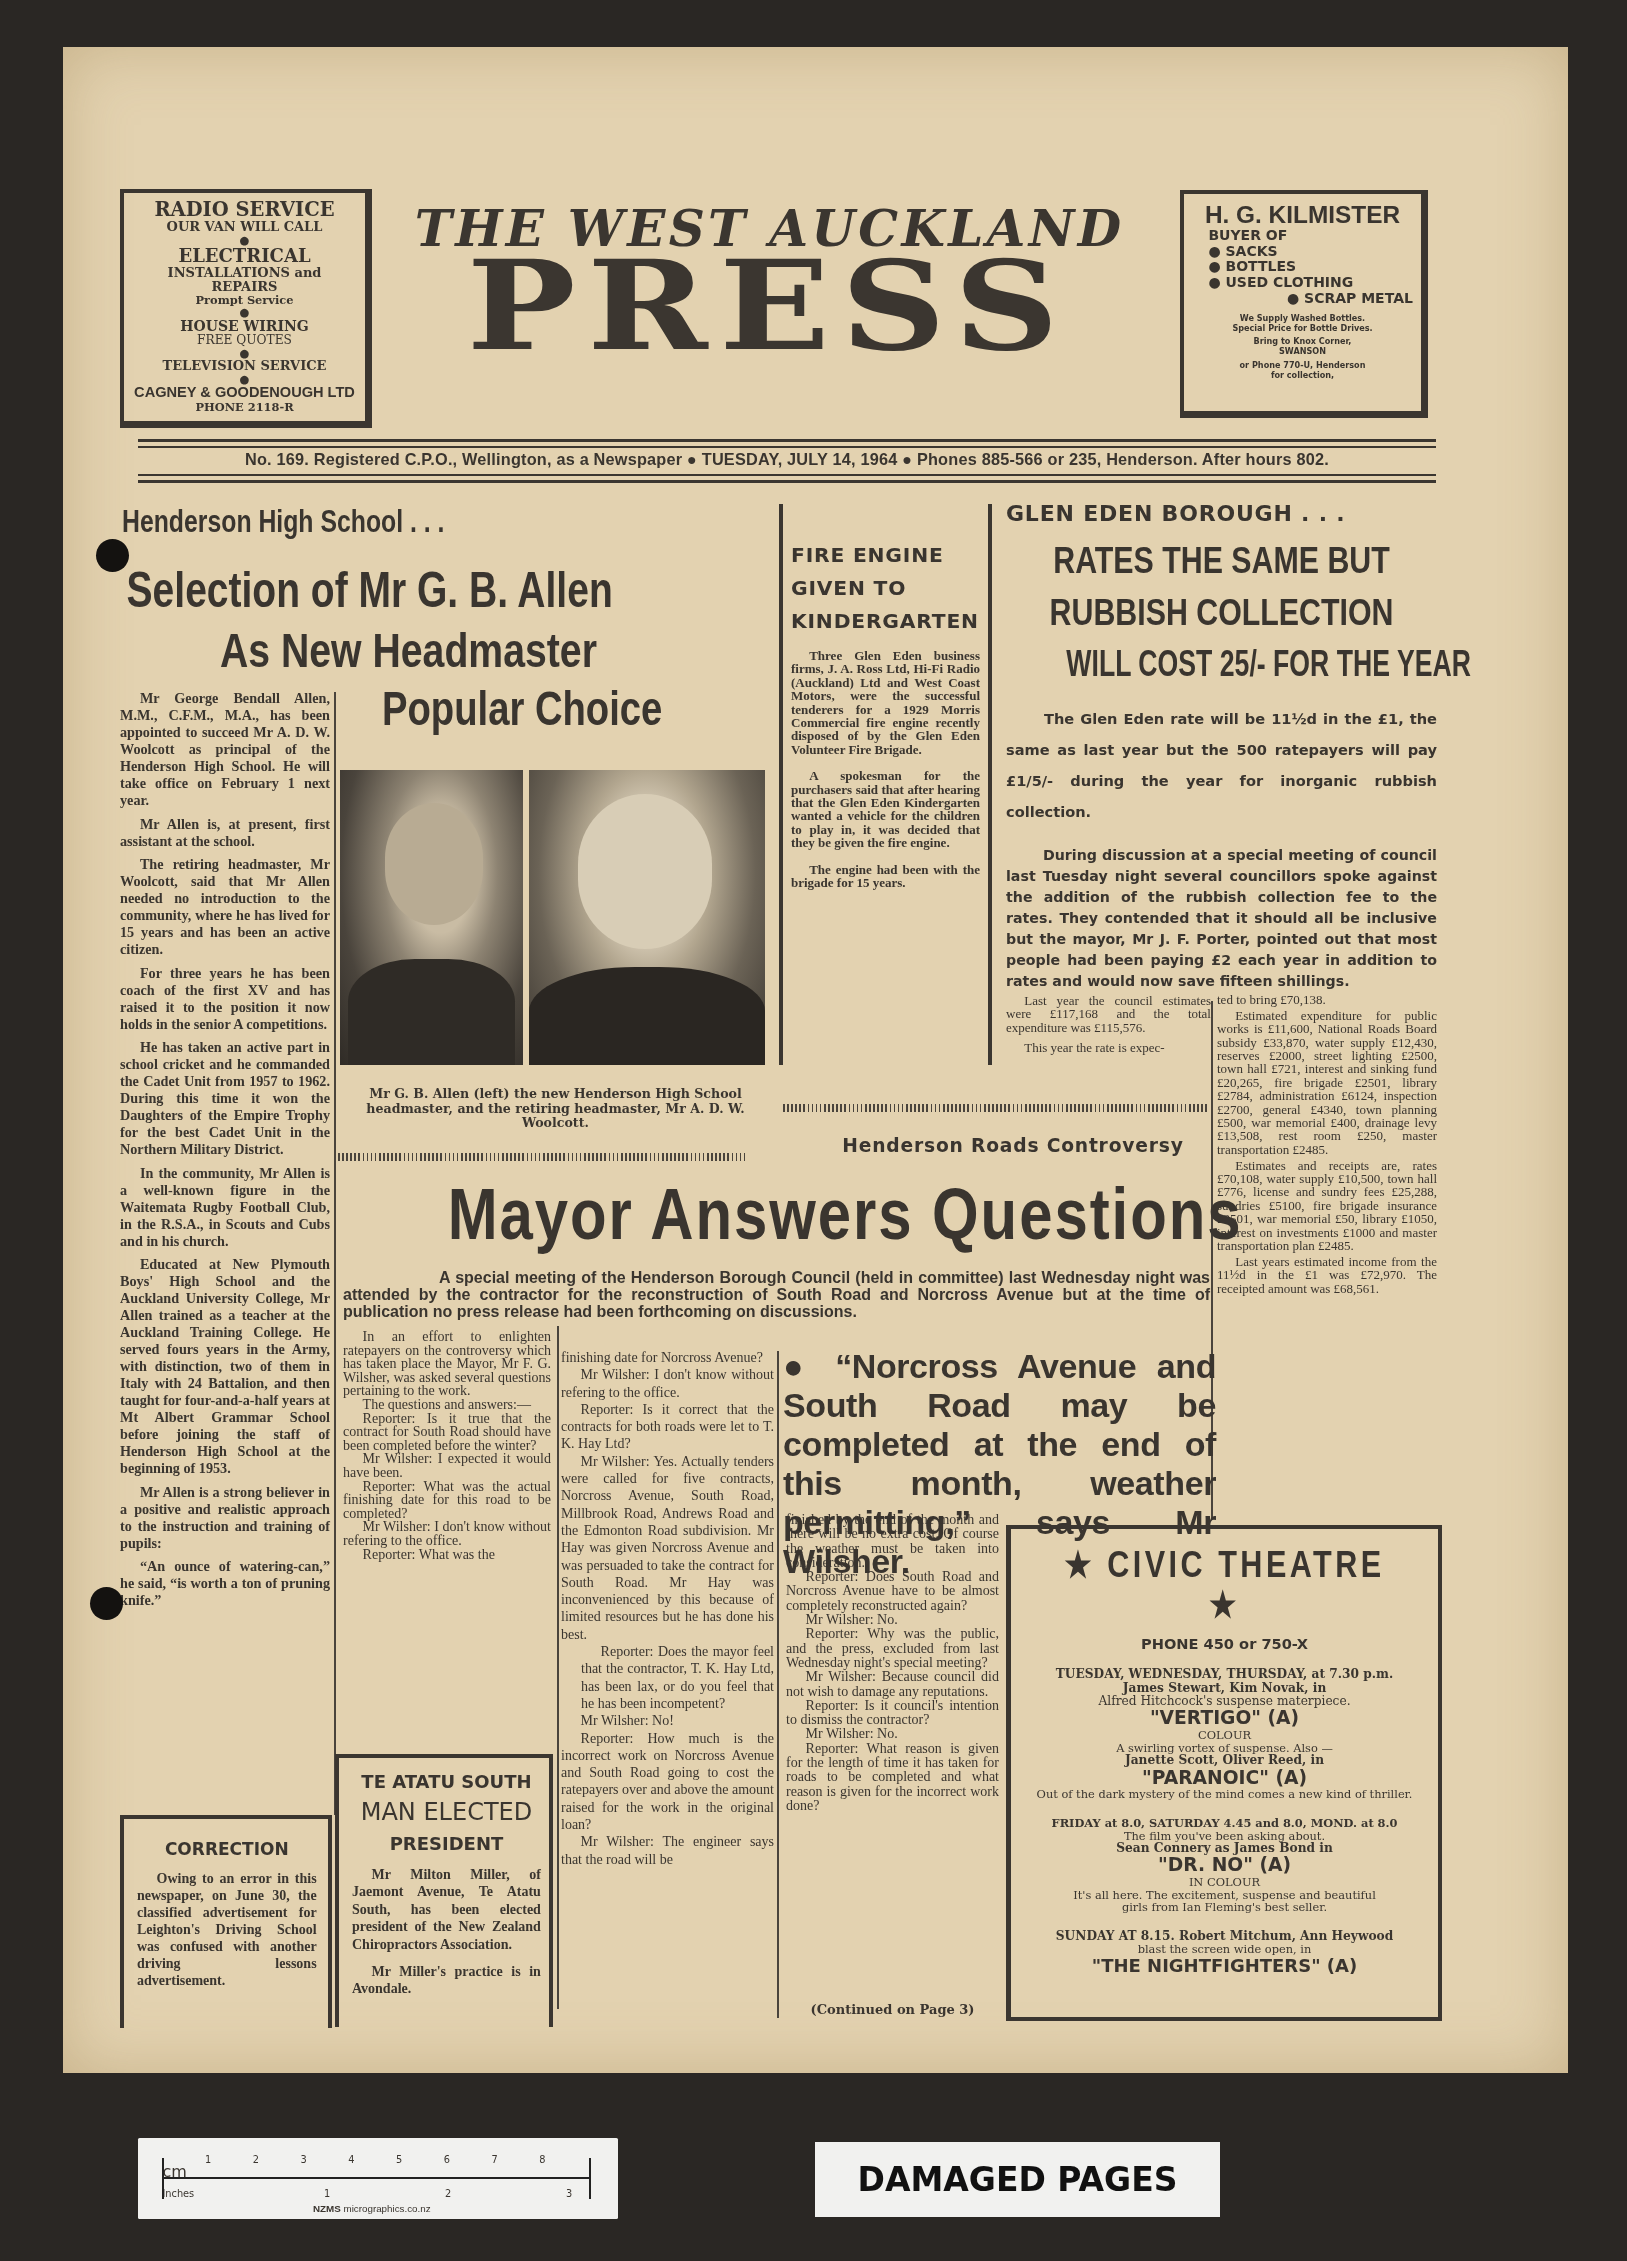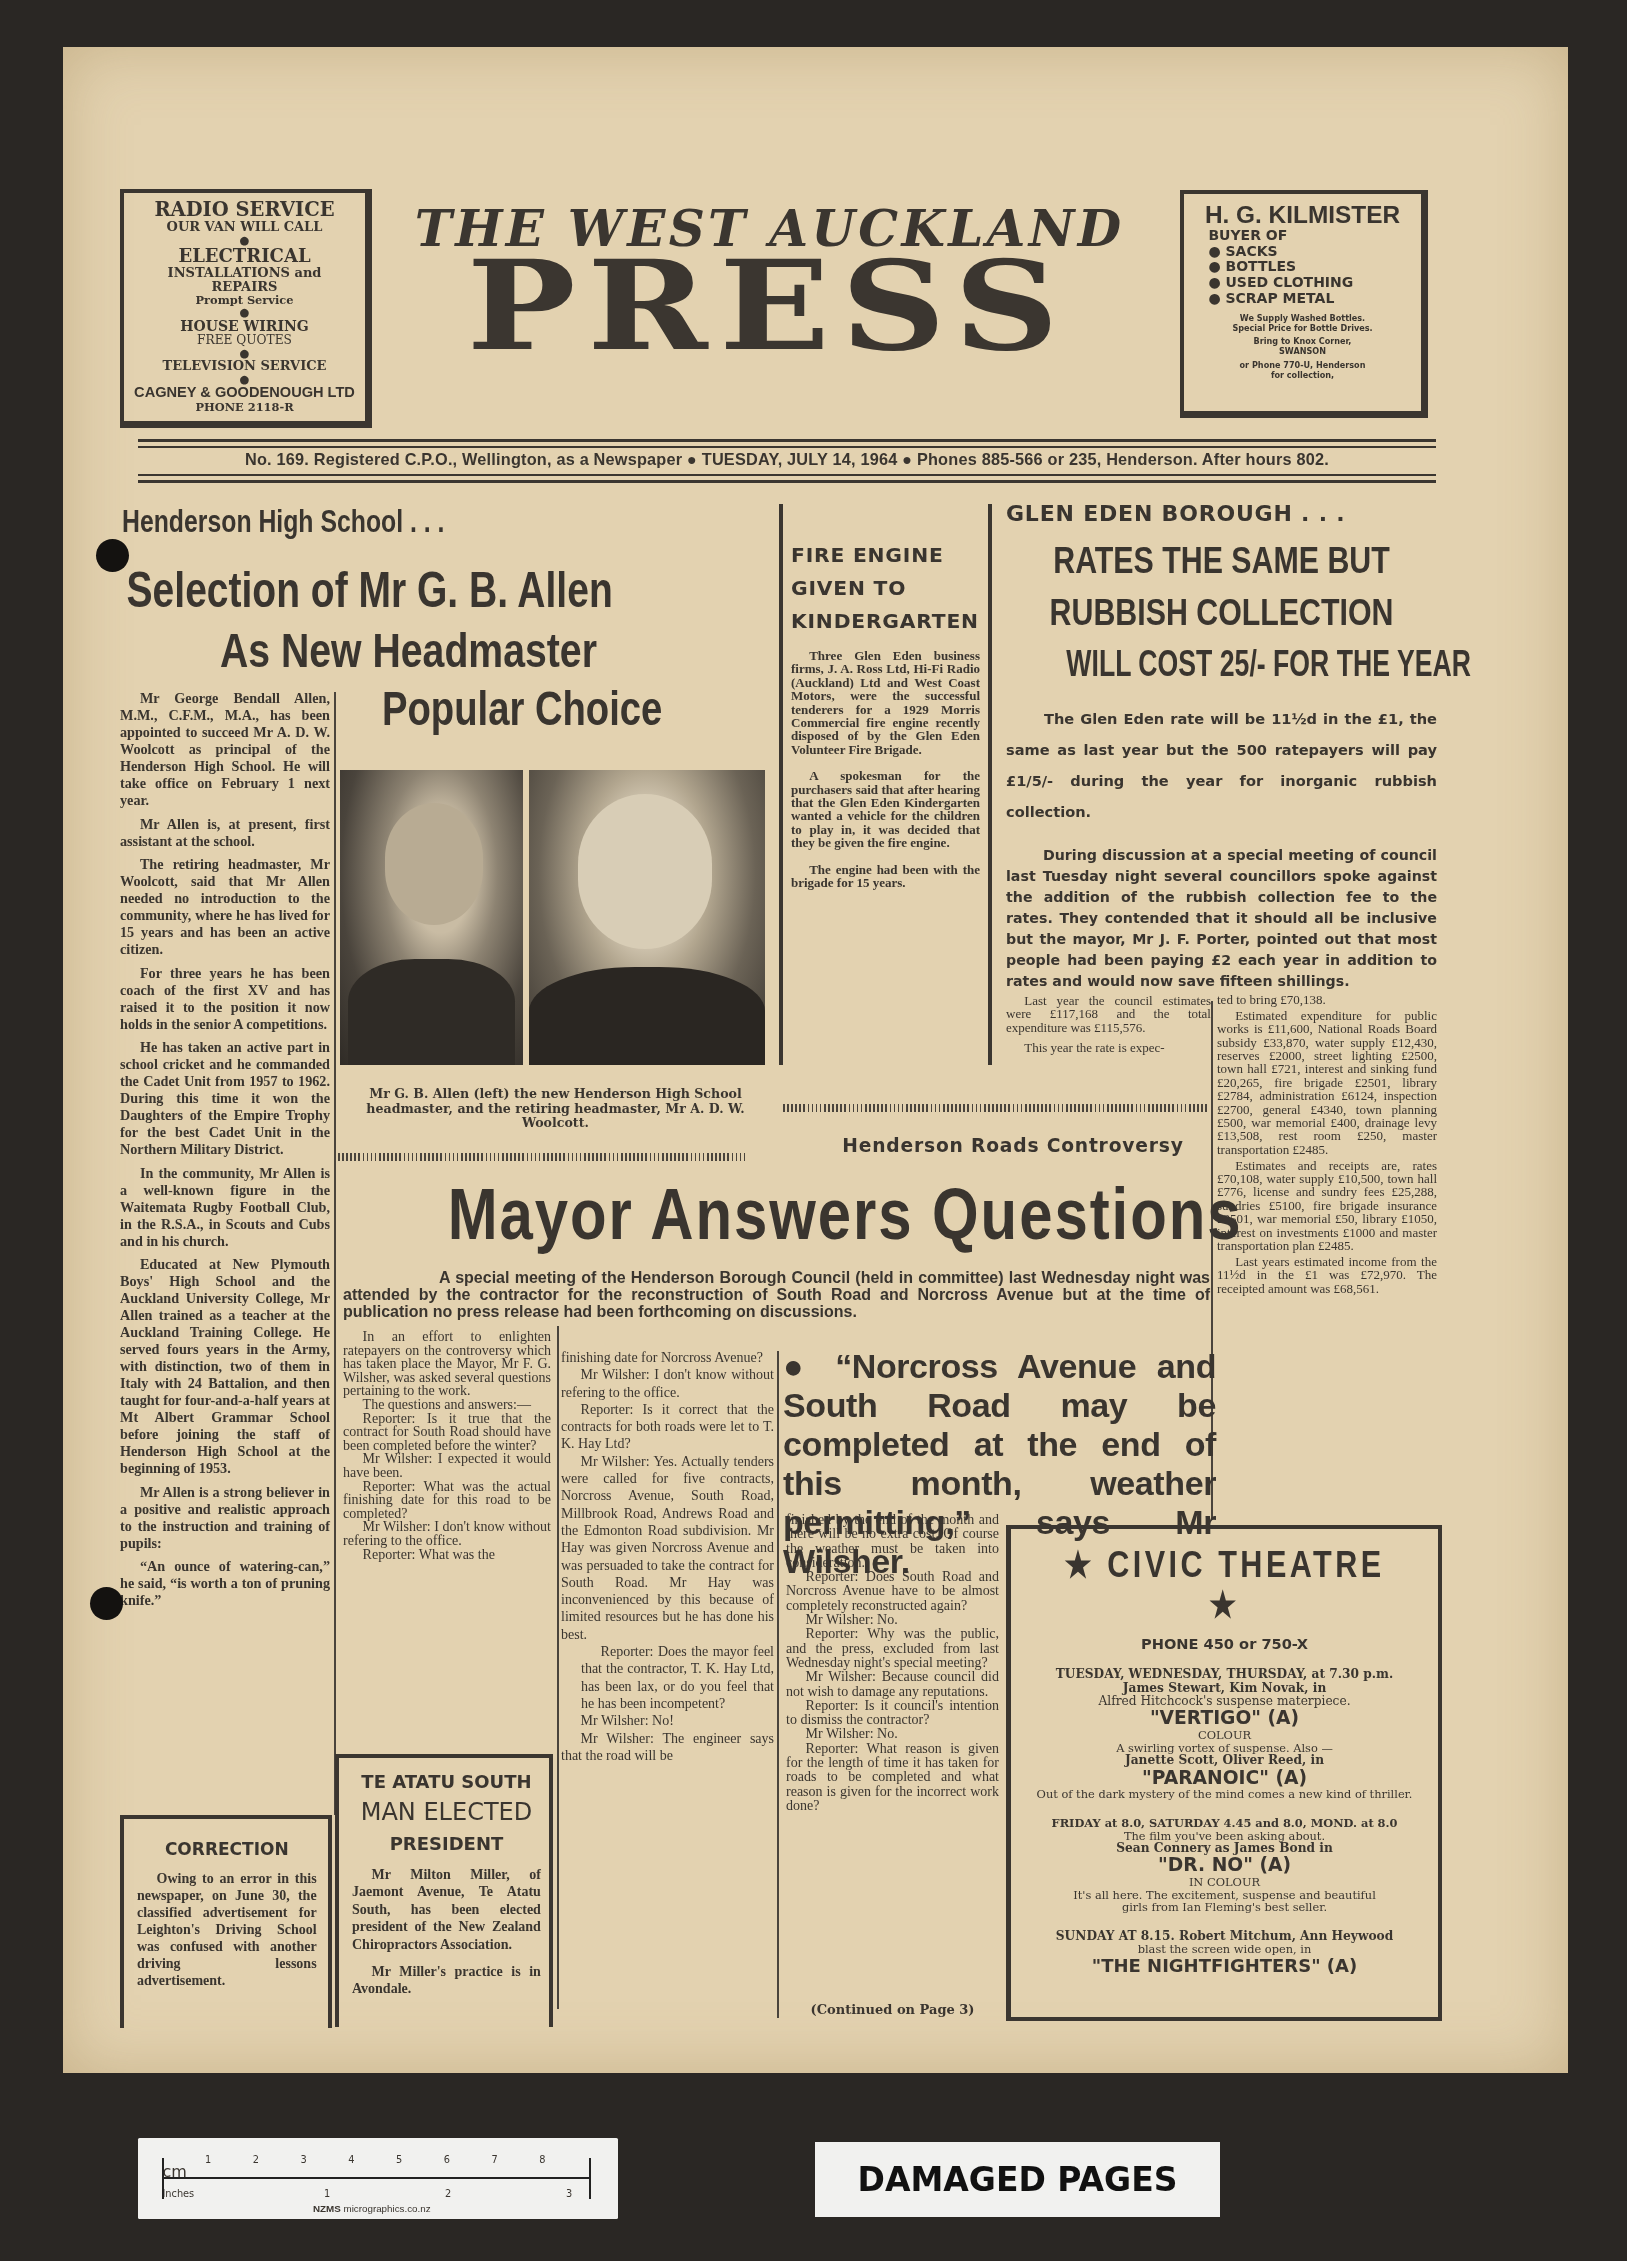--- a/index.html
+++ b/index.html
@@ -45,21 +45,21 @@
 
 <div class="abs serif" style="left:387px;top:199px;width:765px;text-align:center;font-size:50px;font-weight:bold;font-style:italic;letter-spacing:3.3px;color:#3b3630;">THE WEST AUCKLAND</div>
 <div class="abs serif" style="left:382px;top:244px;width:773px;text-align:center;font-size:145px;font-weight:bold;letter-spacing:11.4px;line-height:1;color:#3b3630;transform:scaleY(0.85);transform-origin:top;">PRESS</div>
 
 <div class="abs boxad sans" style="left:1180px;top:190px;width:248px;height:228px;padding:6.5px 8.1px;font-weight:bold;line-height:1.12;text-align:left;">
   <div class="cond" style="font-size:24.4px;text-align:center;">H. G. KILMISTER</div>
   <div style="font-size:14px;padding-left:16.3px;">BUYER OF</div>
   <div style="font-size:14px;padding-left:16.3px;">● <span>SACKS</span></div>
   <div style="font-size:14px;padding-left:16.3px;">● <span>BOTTLES</span></div>
   <div style="font-size:14px;padding-left:16.3px;">● <span>USED CLOTHING</span></div>
-  <div style="font-size:14px;padding-left:16.3px;">● <span>SCRAP METAL</span></div>
+  <div style="font-size:14px;padding-left:16.3px;text-align:right;">● <span>SCRAP METAL</span></div>
   <div style="text-align:center;font-size:8.1px;margin-top:6.5px;line-height:1.25;">
     <div>We Supply Washed Bottles.</div>
     <div>Special Price for Bottle Drives.</div>
     <div style="margin-top:3.3px;">Bring to Knox Corner,</div>
     <div>SWANSON</div>
     <div style="margin-top:3.3px;">or Phone 770-U, Henderson</div>
     <div>for collection,</div>
   </div>
 </div>
 
@@ -140,20 +140,21 @@
   <p style="margin-bottom:0;">Reporter: What was the</p>
 </div>
 <div class="vrule" style="left:557px;top:1326px;height:683px;"></div>
 <div class="abs body" style="left:561px;top:1349px;width:213px;font-size:14px;line-height:17.3px;">
   <p style="text-indent:0;margin-bottom:0;">finishing date for Norcross Avenue?</p>
   <p style="margin-bottom:0;">Mr Wilsher: I don't know without refering to the office.</p>
   <p style="margin-bottom:0;">Reporter: Is it correct that the contracts for both roads were let to T. K. Hay Ltd?</p>
   <p style="margin-bottom:0;">Mr Wilsher: Yes. Actually tenders were called for five contracts, Norcross Avenue, South Road, Millbrook Road, Andrews Road and the Edmonton Road subdivision. Mr Hay was given Norcross Avenue and was persuaded to take the contract for South Road. Mr Hay was inconvenienced by this because of limited resources but he has done his best.</p>
   <p style="margin-bottom:0;margin-left:20px;">Reporter: Does the mayor feel that the contractor, T. K. Hay Ltd, has been lax, or do you feel that he has been incompetent?</p>
   <p style="margin-bottom:0;">Mr Wilsher: No!</p>
+  <p style="margin-bottom:0;">Reporter: How much is the incorrect work on Norcross Avenue and South Road going to cost the ratepayers over and above the amount raised for the work in the original loan?</p>
   <p style="margin-bottom:0;">Mr Wilsher: The engineer says that the road will be</p>
 </div>
 <div class="vrule" style="left:777px;top:1351px;height:667px;"></div>
 <div class="abs cond" style="left:783px;top:1347px;width:433px;font-size:34px;font-weight:bold;line-height:39px;text-align:justify;letter-spacing:-0.4px;">
   <span>● </span><span>“Norcross Avenue and South Road may be completed at the end of this month, weather permitting,” says Mr Wilsher.</span>
 </div>
 <div class="abs body" style="left:786px;top:1513px;width:213px;font-size:14px;line-height:14.3px;">
   <p style="text-indent:0;margin-bottom:0;">finished by the end of the month and there will be no extra cost. Of course the weather must be taken into consideration.</p>
   <p style="margin-bottom:0;">Reporter: Does South Road and Norcross Avenue have to be almost completely reconstructed again?</p>
   <p style="margin-bottom:0;">Mr Wilsher: No.</p>

